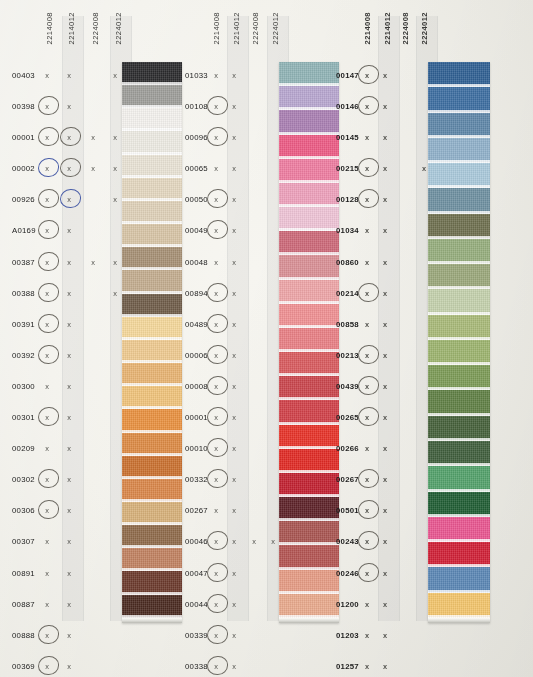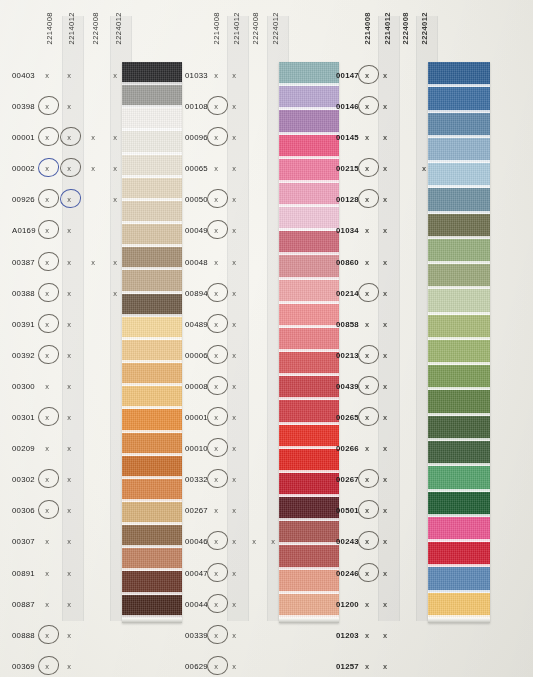--- a/index.html
+++ b/index.html
@@ -425,21 +425,21 @@
           <span class="mark" style="left: 44px;">x</span>
           <span class="ring" style="left: 21.5px;"></span>
         </div>
         <div class="row">
           <span class="code">00339</span>
           <span class="mark" style="left: 26px;">x</span>
           <span class="mark" style="left: 44px;">x</span>
           <span class="ring" style="left: 21.5px;"></span>
         </div>
         <div class="row">
-          <span class="code">00629</span>
+          <span class="code">00338</span>
           <span class="mark" style="left: 26px;">x</span>
           <span class="mark" style="left: 44px;">x</span>
           <span class="ring" style="left: 21.5px;"></span>
         </div>
       </div>
     <div class="strip" style="left:94px;width:60px;">
         <div class="sw" style="height: 24.1739px; background: rgb(143, 179, 181);">
           <div class="gap"></div>
         </div>
         <div class="sw" style="height: 24.1739px; background: rgb(183, 166, 207);">

